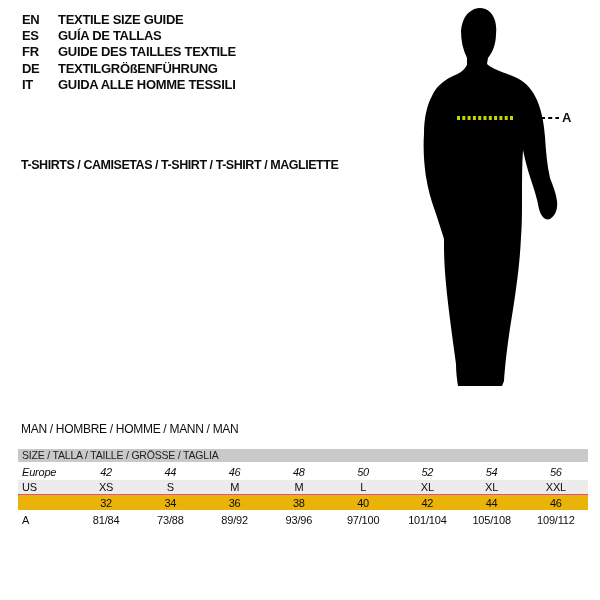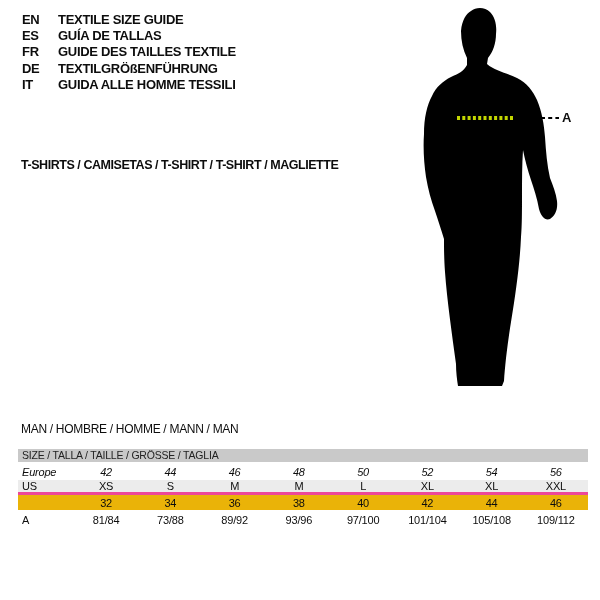--- a/index.html
+++ b/index.html
@@ -46,21 +46,21 @@
     font-size:10.5px; letter-spacing:-0.2px; padding-left:4px;
     margin-bottom:1px; white-space:nowrap;
   }
   .trow {
     display:grid; grid-template-columns:56px repeat(8, 1fr);
     align-items:center; font-size:11px; letter-spacing:-0.2px;
   }
   .trow .rowlabel { text-align:left; padding-left:4px; }
   .trow .cell { text-align:center; }
   .row-europe { height:17px; background:#ffffff;font-style:italic; }
-  .row-us     { height:15px; background:#ececec; border-bottom:3px solid #ec4899; }
+  .row-us     { height:15px; background:#ececec; border-bottom:1px solid #ec4899; }
   .row-alt    { height:15px; background:#eab308; }
   .row-a      { height:19px; background:#ffffff; }
 
   
   .footnote {
     position:absolute; left:21px; top:548px;
     font-weight:700; font-size:12px; letter-spacing:-0.3px; white-space:nowrap;
   }
 </style>
 </head>

